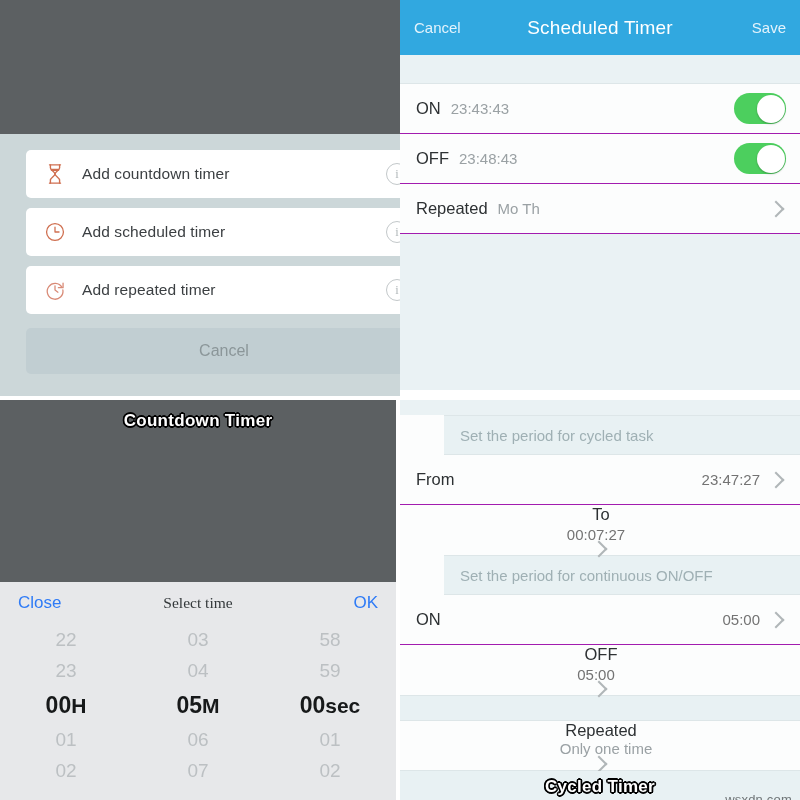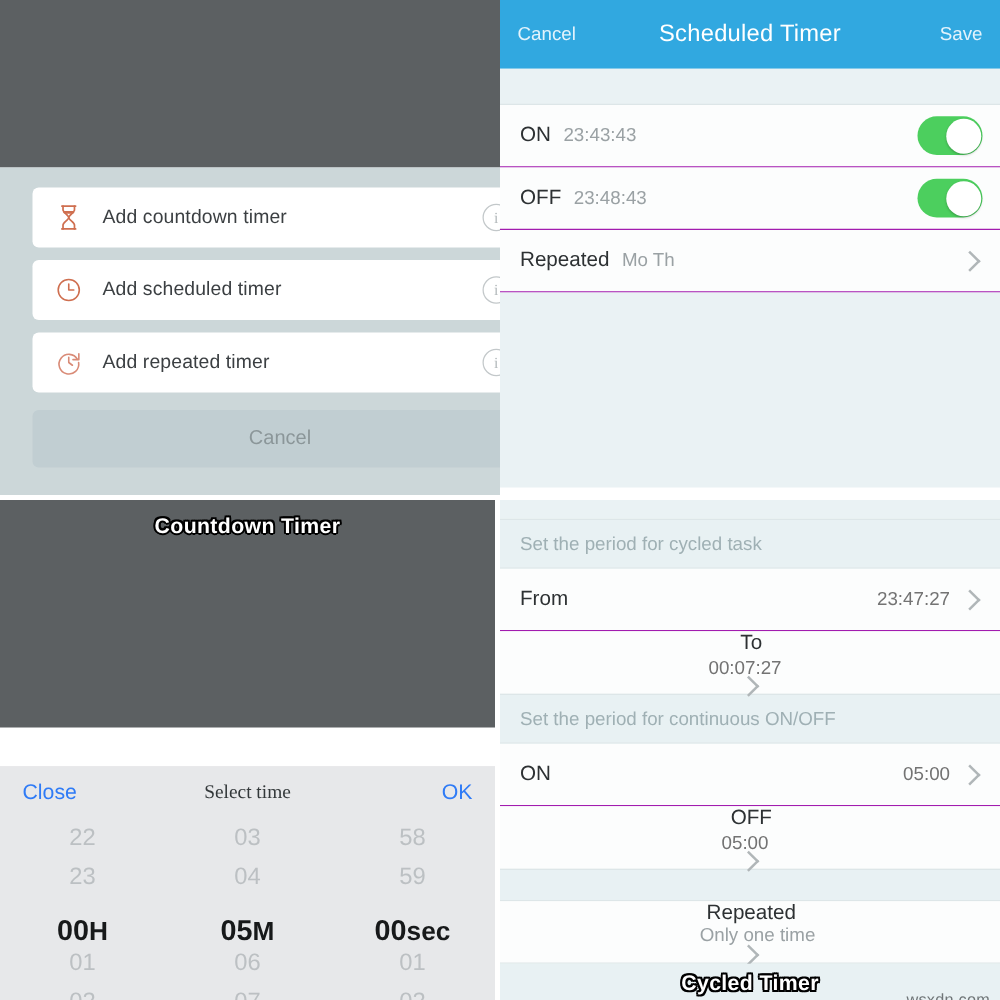--- a/index.html
+++ b/index.html
@@ -182,20 +182,21 @@
     height: 40px;
     background: #e8f1f3;
     display: flex;
     align-items: center;
     padding: 0 16px;
     box-sizing: border-box;
     font-size: 15px;
     color: #9fb0b4;
     border-top: 1px solid #dde6e8;
     border-bottom: 1px solid #dde6e8;
+    margin-left: 44px;
   }
 
   
   #bl-dim {
     position: absolute;
     left: 0; top: 0; right: 0;
     height: 182px;
     background: #5c6062;
   }
   .outline-caption {
@@ -209,21 +210,20 @@
     text-shadow:
       -1.4px -1.4px 0 #000, 1.4px -1.4px 0 #000,
       -1.4px  1.4px 0 #000, 1.4px  1.4px 0 #000,
        0px   -1.6px 0 #000, 0px    1.6px 0 #000,
       -1.6px  0px   0 #000, 1.6px  0px   0 #000;
   }
   .picker-sheet {
     position: absolute;
     left: 0; right: 0; top: 182px; bottom: 0;
     background: #e7e8ea;
-    margin-top: 31px;
   }
   .picker-bar {
     height: 42px;
     display: flex;
     align-items: center;
     padding: 0 18px;
     box-sizing: border-box;
     background: #e7e8ea;
   }
   .picker-bar .pb-btn {
@@ -256,21 +256,21 @@
     line-height: 31px;
     font-size: 19px;
     color: #bcc0c3;
     text-align: center;
   }
   .wheel .w-item.selected {
     font-size: 23px;
     color: #17191a;
     font-weight: bold;
     height: 38px;
-    line-height: 54px;
+    line-height: 38px;
   }
   .wheel .w-item.selected .unit { font-size: 21px; }
 
   
   #panel-br { background: #fcfdfd; }
   .br-topstrip { height: 15px; background: #eaf2f4; }
   .pale-strip { height: 24px; background: #e8f1f3; border-top: 1px solid #dde6e8; border-bottom: 1px solid #dde6e8; }
   .br-footer {
     height: 40px;
     background: #e8f1f3;

